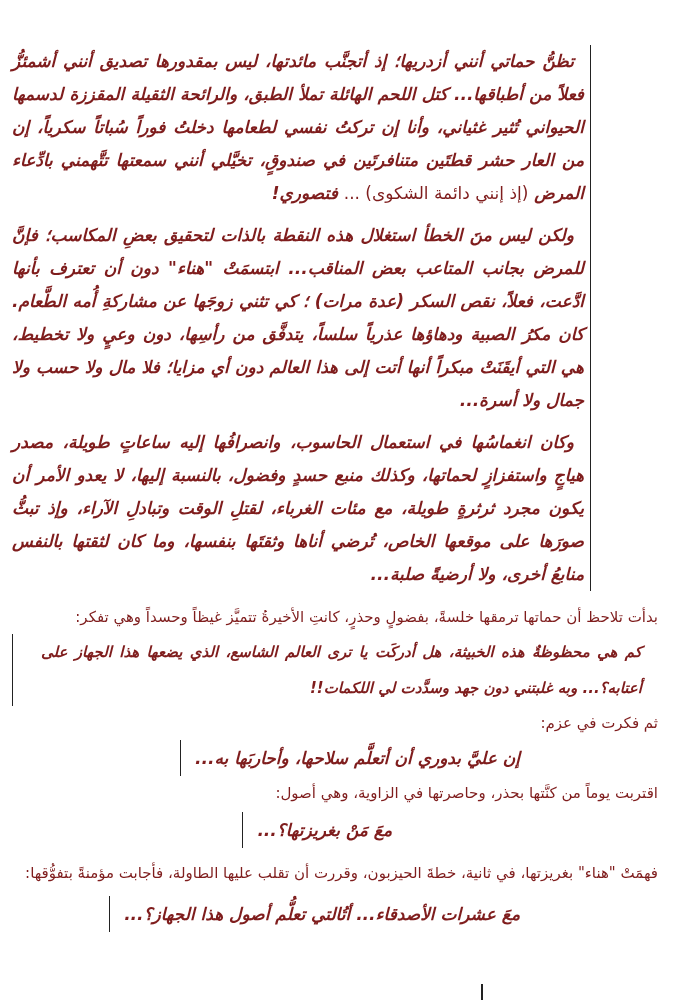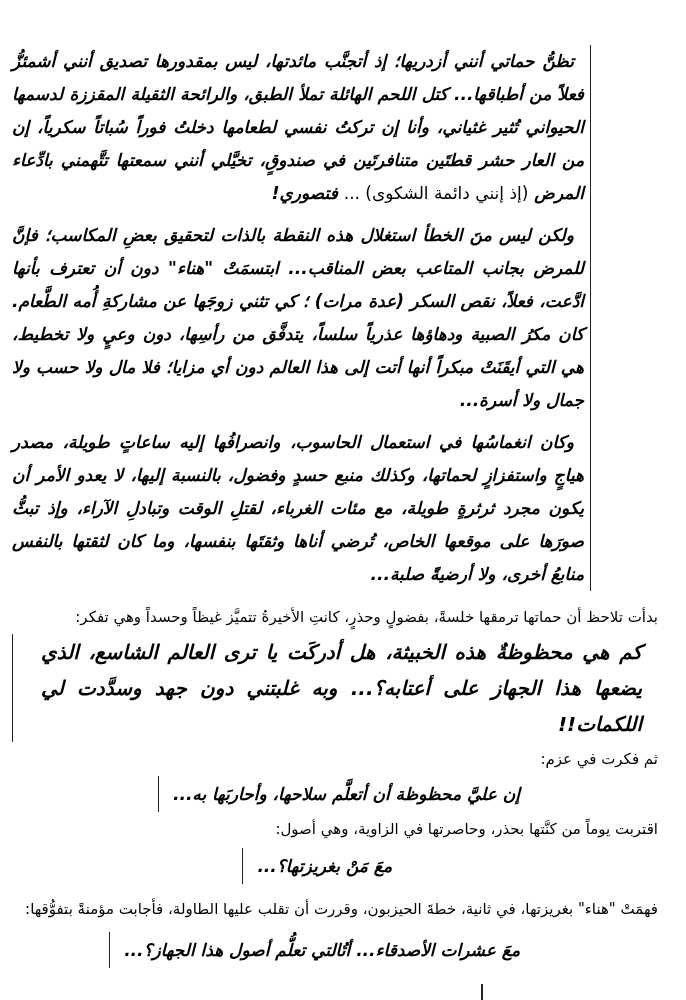--- a/index.html
+++ b/index.html
@@ -1,20 +1,20 @@
 <!DOCTYPE html>
 <html lang="ar" dir="rtl"><head>
 <meta charset="utf-8">
 <style>
   html,body{margin:0;padding:0;background:#ffffff;}
   .page{
     position:relative;
     width:686px;height:1000px;
     background:#ffffff;
-    color:#000000;
+    color:#7f1d1d;
     direction:rtl;
     font-family:"DejaVu Sans", sans-serif;
     overflow:hidden;
     box-sizing:border-box;
     padding:45px 20px 0 12px;
   }
   
   .quote-main{
     margin:0 75px 0 0;
     border-left:none;
@@ -41,21 +41,21 @@
     text-align:justify;
     text-indent:8px;
   }
   .n-first{margin-top:8px;}
   
   .quote-b{
     margin:0 24px 0 0;
     border-left:1.6px solid #222;
     padding-left:28px;
     font-weight:bold;font-style:italic;
-    font-size:20px;line-height:36px;
+    font-size:15px;line-height:36px;
     text-align:justify;
   }
   .quote-line{
     width:fit-content;
     border-left:1.6px solid #222;
     padding-left:14px;
     font-weight:bold;font-style:italic;
     font-size:17px;line-height:36px;
     white-space:nowrap;
   }
@@ -80,21 +80,21 @@
     <p>ولكن ليس منَ الخطأ استغلال هذه النقطة بالذات لتحقيق بعضِ المكاسب؛ فإنَّ للمرض بجانب المتاعب بعض المناقب... ابتسمَتْ "هناء" دون أن تعترف بأنها ادَّعت، فعلاً، نقص السكر (عدة مرات) ؛ كي تثني زوجَها عن مشاركةِ أُمه الطَّعام. كان مكرُ الصبية ودهاؤها عذرياً سلساً، يتدفَّق من رأسِها، دون وعيٍ ولا تخطيط، هي التي أيقَنَتْ مبكراً أنها أتت إلى هذا العالم دون أي مزايا؛ فلا مال ولا حسب ولا جمال ولا أسرة...</p>
     <p>وكان انغماسُها في استعمال الحاسوب، وانصرافُها إليه ساعاتٍ طويلة، مصدر هياجٍ واستفزازٍ لحماتها، وكذلك منبع حسدٍ وفضول، بالنسبة إليها، لا يعدو الأمر أن يكون مجرد ثرثرةٍ طويلة، مع مئات الغرباء، لقتلِ الوقت وتبادلِ الآراء، وإذ تبثُّ صورَها على موقعها الخاص، تُرضي أناها وثقتَها بنفسها، وما كان لثقتها بالنفس منابعُ أخرى، ولا أرضيةً صلبة...</p>
   </div>
 
   <p class="n-par n-first">بدأت تلاحظ أن حماتها ترمقها خلسةً، بفضولٍ وحذرٍ، كانتِ الأخيرةُ تتميَّز غيظاً وحسداً وهي تفكر:</p>
 
   <div class="quote-b">كم هي محظوظةٌ هذه الخبيثة، هل أدركَت يا ترى العالم الشاسع، الذي يضعها هذا الجهاز على أعتابه؟... وبه غلبتني دون جهد وسدَّدت لي اللكمات!!</div>
 
   <p class="n-par">ثم فكرت في عزم:</p>
 
-  <div class="quote-line qc">إن عليَّ محظوظة أن أتعلَّم سلاحها، وأحاربَها به...</div>
+  <div class="quote-line qc">إن عليَّ بدوري أن أتعلَّم سلاحها، وأحاربَها به...</div>
 
   <p class="n-par">اقتربت يوماً من كنَّتها بحذر، وحاصرتها في الزاوية، وهي أصول:</p>
 
   <div class="quote-line qd">معَ مَنْ بغريزتها؟...</div>
 
   <p class="n-par n4">فهمَتْ "هناء" بغريزتها، في ثانية، خطةَ الحيزبون، وقررت أن تقلب عليها الطاولة، فأجابت مؤمنةً بتفوُّقها:</p>
 
   <div class="quote-line qe">معَ عشرات الأصدقاء... أتُالتي تعلُّم أصول هذا الجهاز؟...</div>
 
   <div class="stray-bar"></div>

